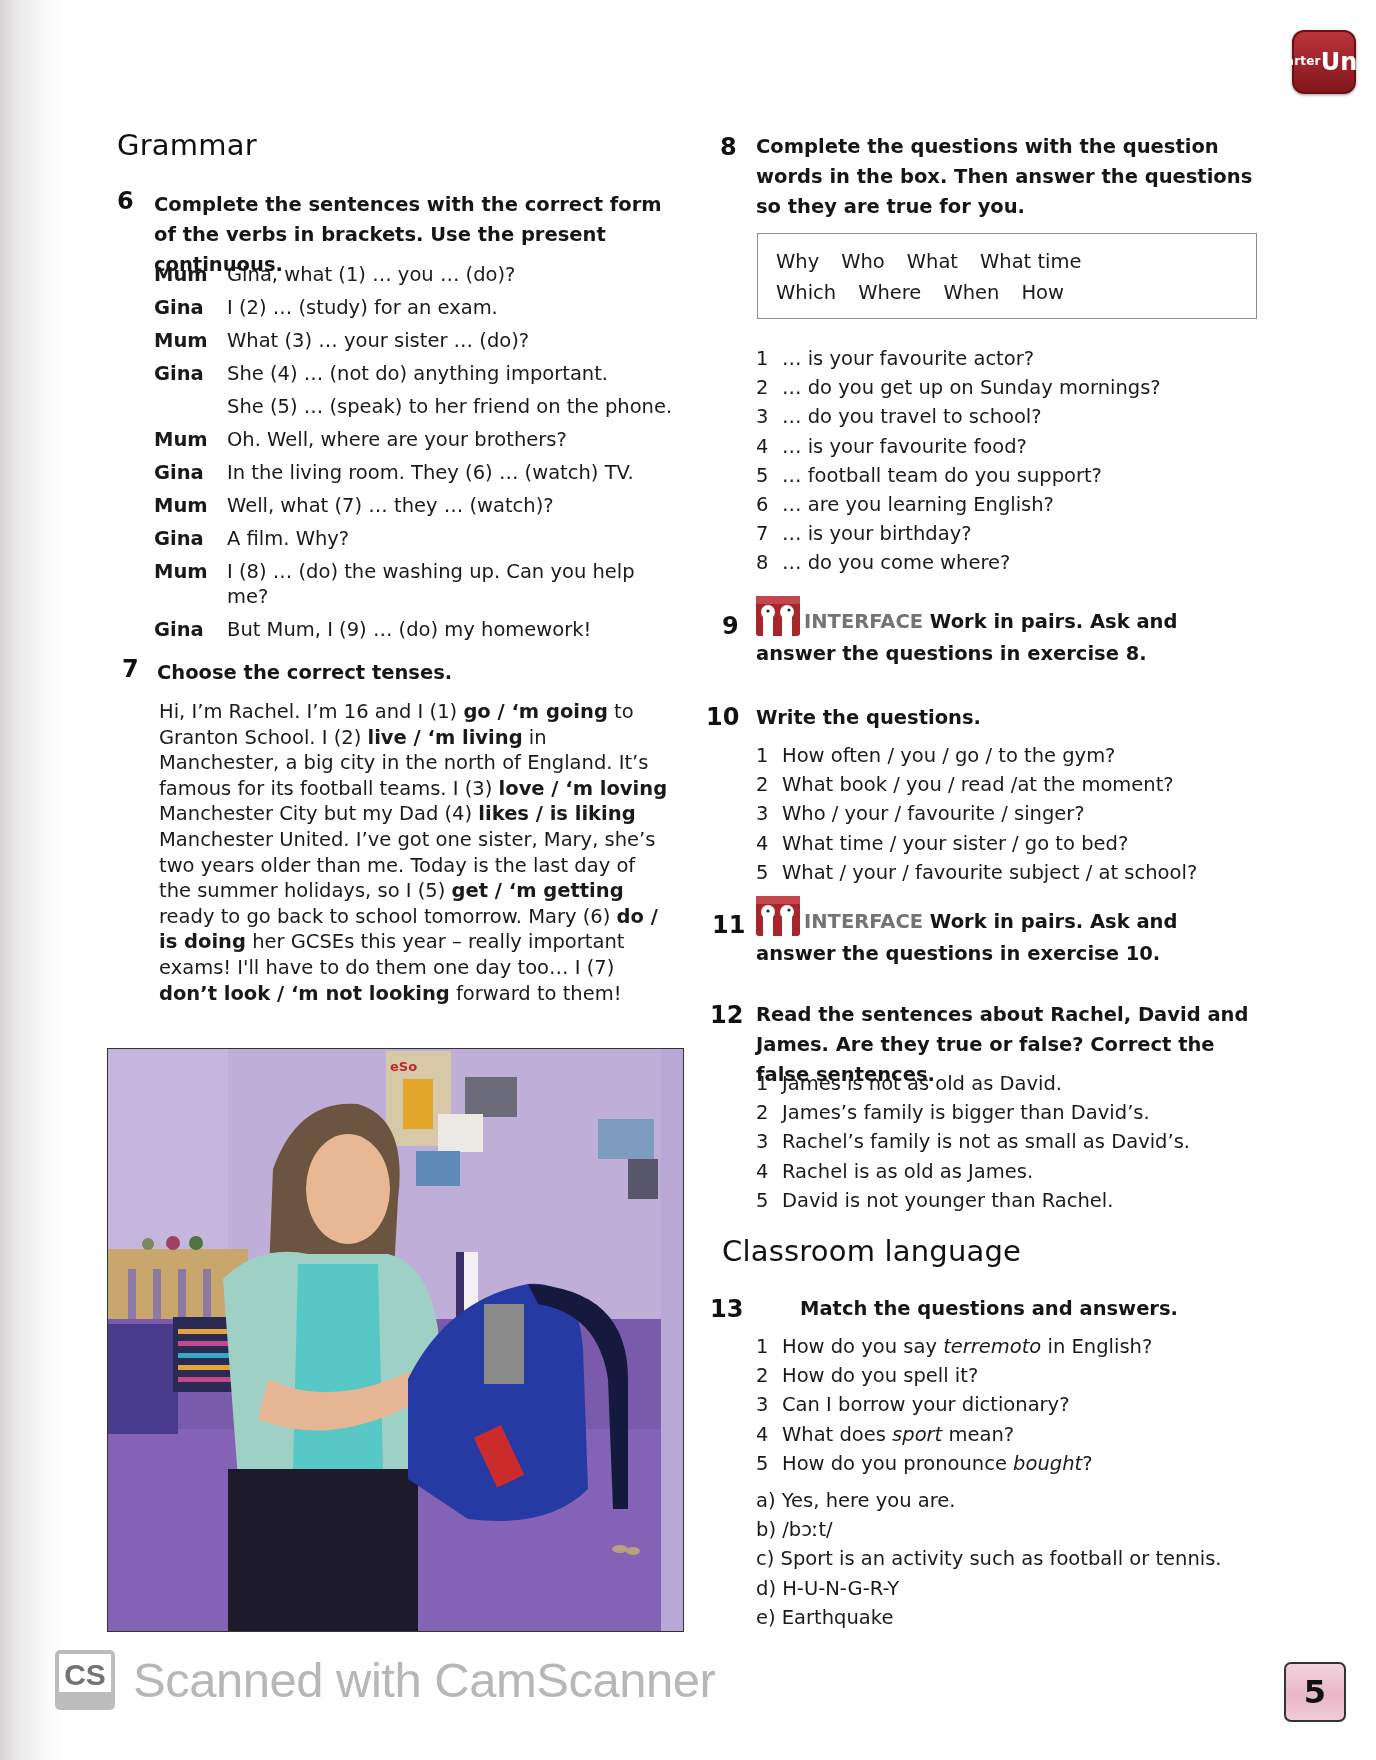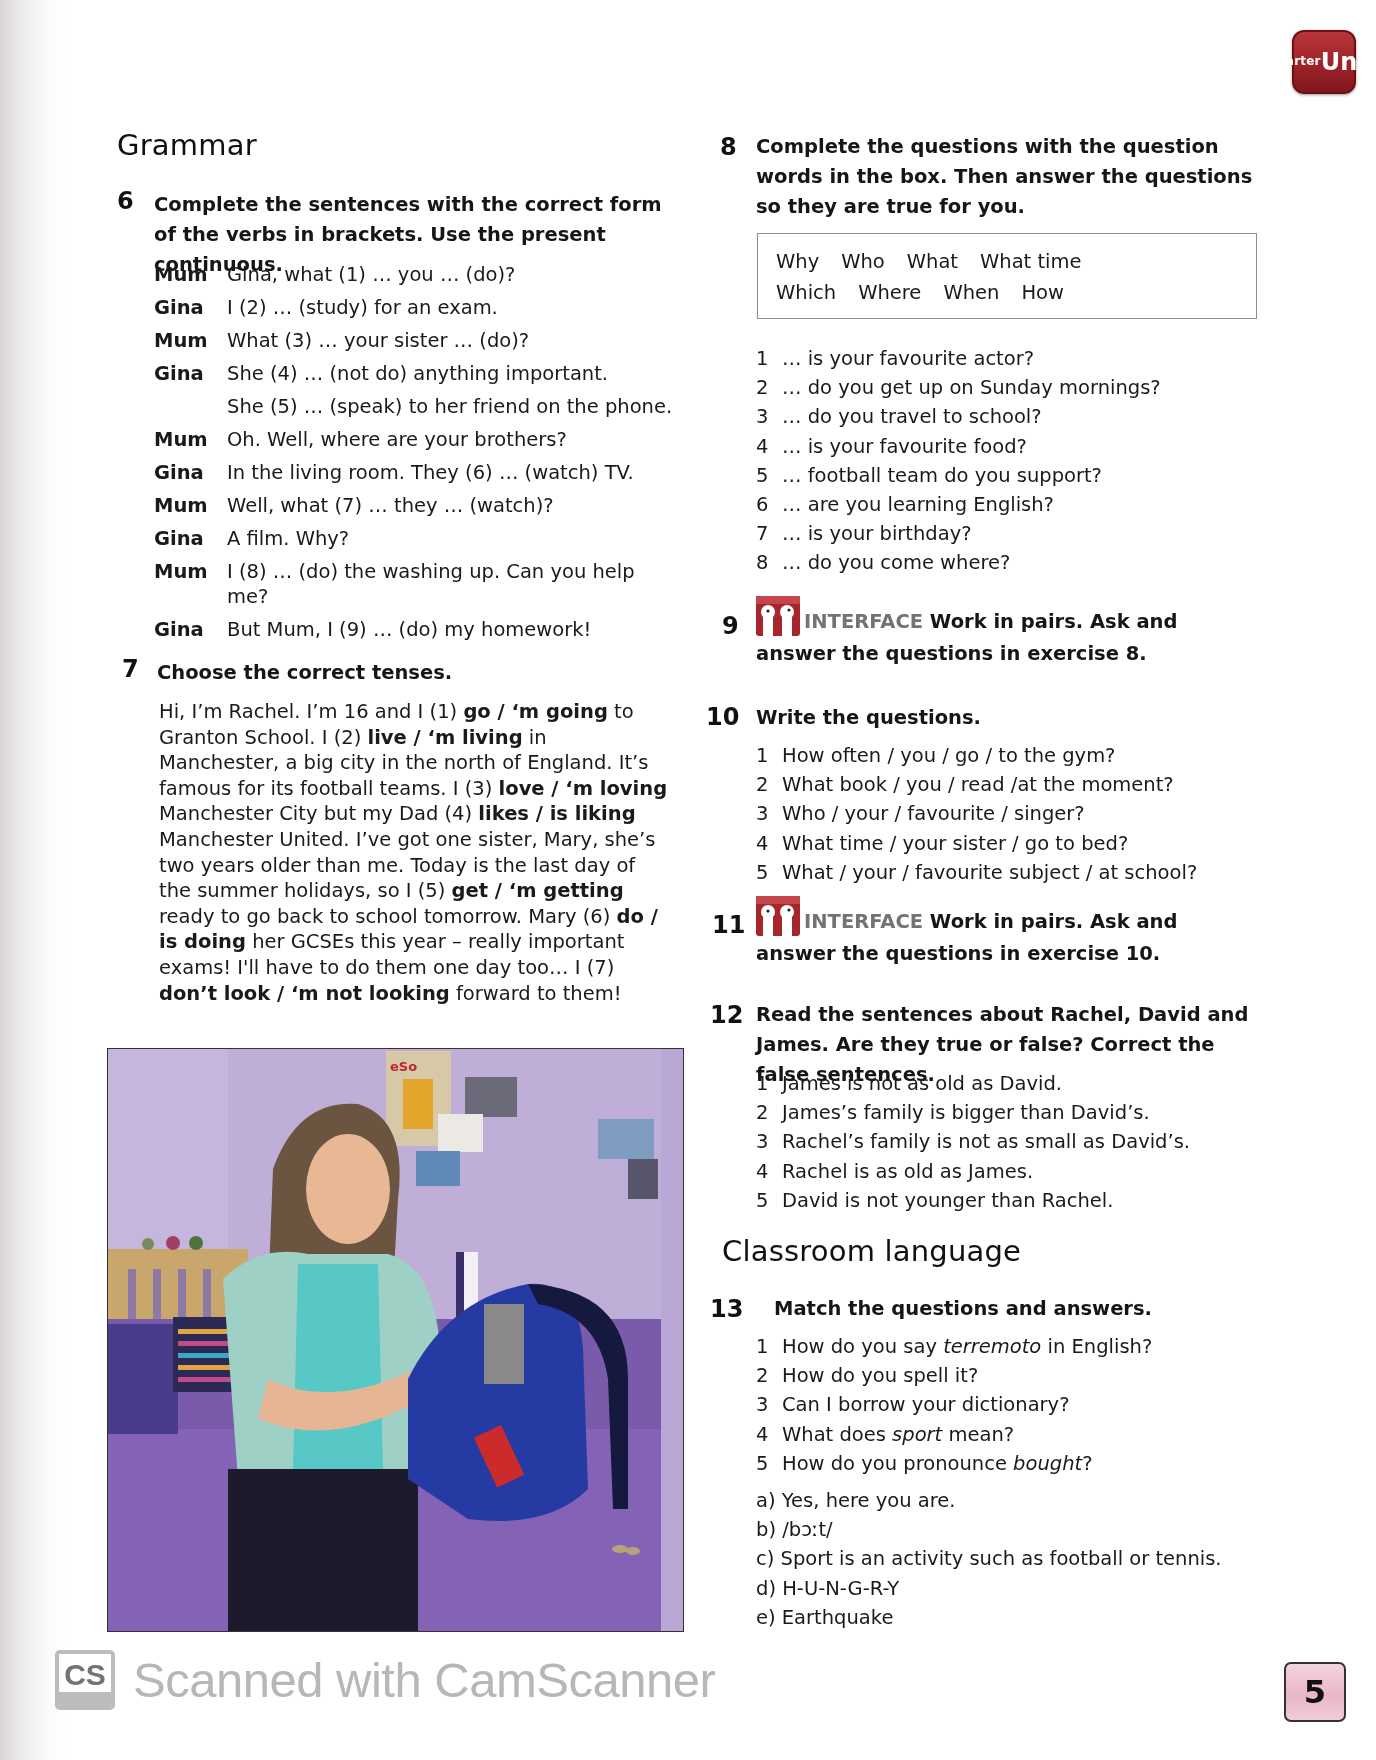--- a/index.html
+++ b/index.html
@@ -311,21 +311,21 @@
     </li>
     <li>
       <span class="n">5</span>
       <span>David is not younger than Rachel.</span>
     </li>
   </ul>
 
 <div class="abs section-title" style="left:722px; top:1234px;">Classroom language</div>
 
 <div class="ex-num" style="left:710px; top:1295px;">13</div>
-<div class="abs instruction" style="left:774px; top:1294px;">Match the questions and answers.</div>
+<div class="abs instruction" style="left:800px; top:1294px;">Match the questions and answers.</div>
 <ul class="abs numbered" id="ex13-questions" style="left:756px; top:1332px; width:500px;">
     <li>
       <span class="n">1</span>
       <span style="white-space:pre"><span>How do you say </span><i>terremoto</i><span> in English?</span></span>
     </li>
     <li>
       <span class="n">2</span>
       <span style="white-space:pre"><span>How do you spell it?</span><i></i><span></span></span>
     </li>
     <li>

